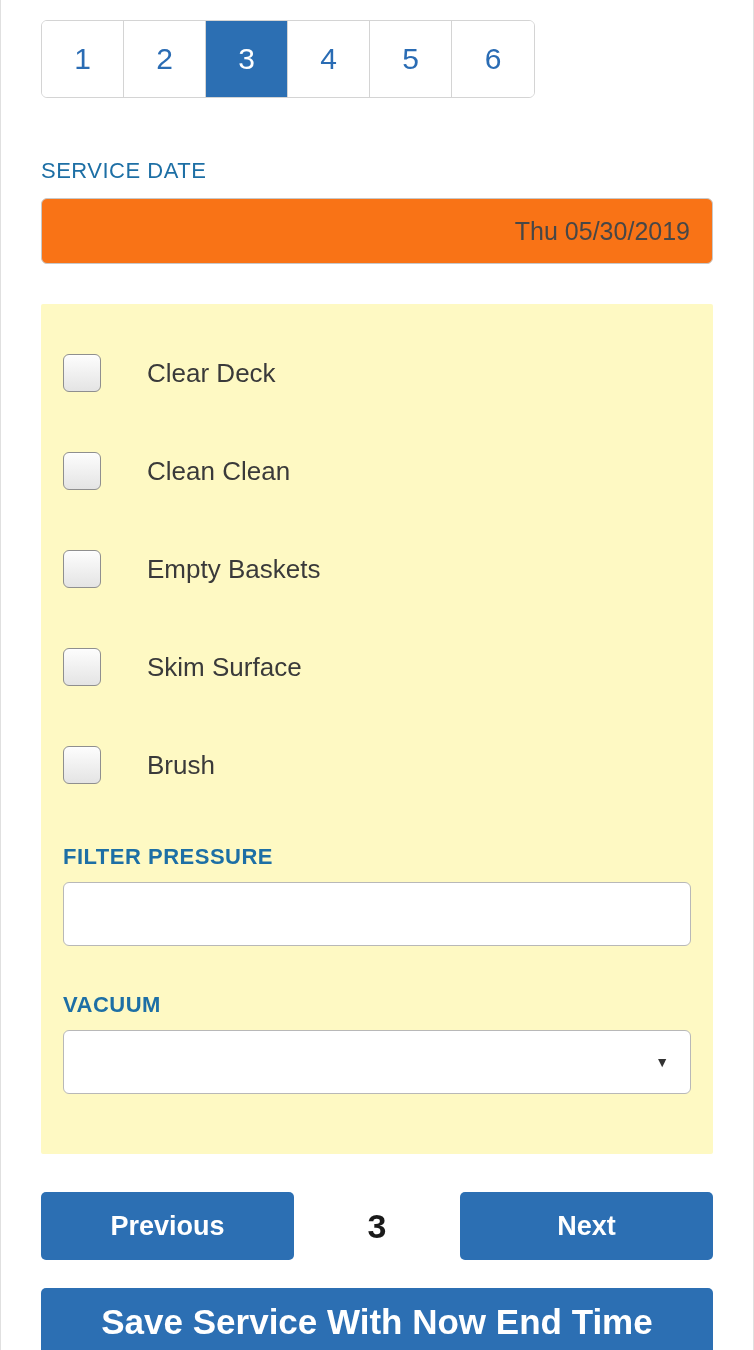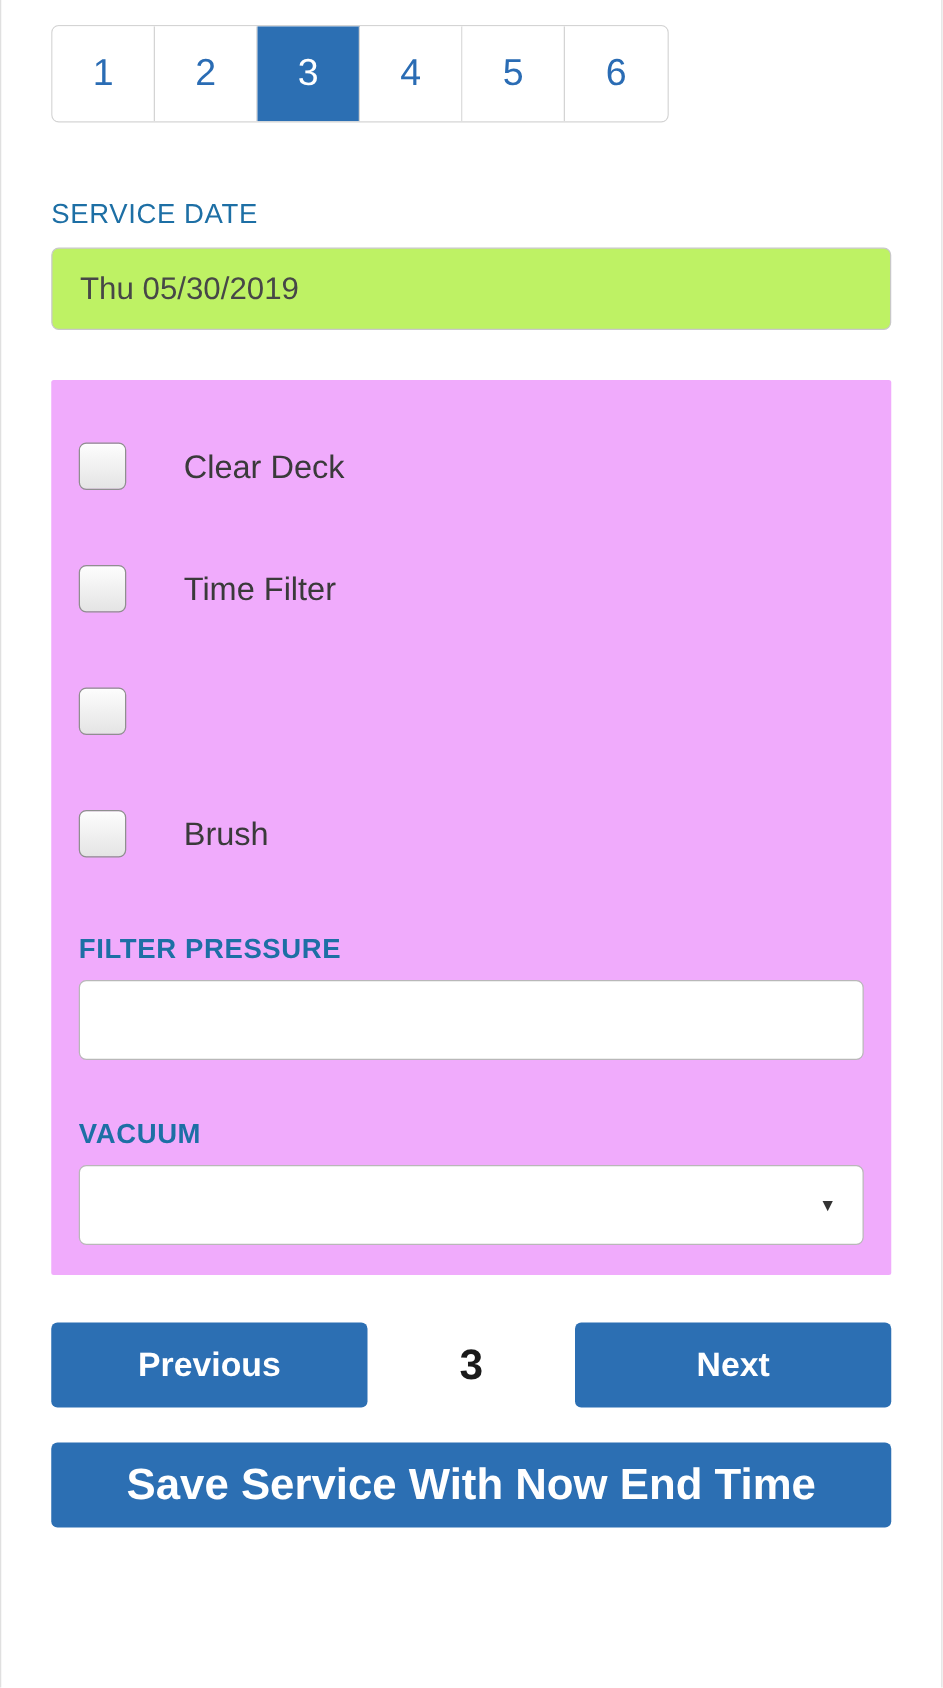--- a/index.html
+++ b/index.html
@@ -50,33 +50,34 @@
     .section-label {
       color: #1d6fa5;
       font-size: 22px;
       font-weight: 400;
       letter-spacing: 0.5px;
       margin-bottom: 14px;
     }
     .date-field {
       width: 100%;
       height: 66px;
-      background: #bef264;
+      background: #f97316;
       border: 1px solid #c8c8c8;
       border-radius: 6px;
       padding: 0 22px;
       font-size: 25px;
       color: #474747;
       display: flex;
       align-items: center;
       margin-bottom: 40px;
+      justify-content: flex-end;
     }
     .tasks-panel {
-      background: #f0abfc;
-      padding: 50px 22px 16px 22px;
+      background: #fef9c3;
+      padding: 50px 22px 52px 22px;
       border-radius: 2px;
     }
     .task-row {
       display: flex;
       align-items: center;
       margin-bottom: 60px;
     }
     .checkbox {
       width: 38px;
       height: 38px;
@@ -196,26 +197,31 @@
 
   <div class="tasks-panel">
 
     <div class="task-row">
       <div class="checkbox"></div>
       <div class="task-label">Clear Deck</div>
     </div>
 
     <div class="task-row">
       <div class="checkbox"></div>
-      <div class="task-label">Time Filter</div>
-    </div>
-
-
-    <div class="task-row">
-      <div class="checkbox"></div>
+      <div class="task-label">Clean Clean</div>
+    </div>
+
+    <div class="task-row">
+      <div class="checkbox"></div>
+      <div class="task-label">Empty Baskets</div>
+    </div>
+
+    <div class="task-row">
+      <div class="checkbox"></div>
+      <div class="task-label">Skim Surface</div>
     </div>
 
     <div class="task-row">
       <div class="checkbox"></div>
       <div class="task-label">Brush</div>
     </div>
 
     <div class="panel-section-label">FILTER PRESSURE</div>
     <input type="text" class="text-input" value="" style="">
 

